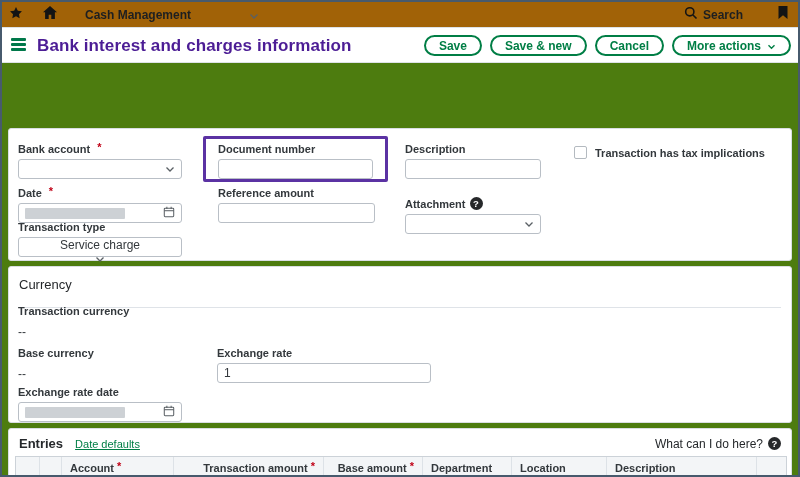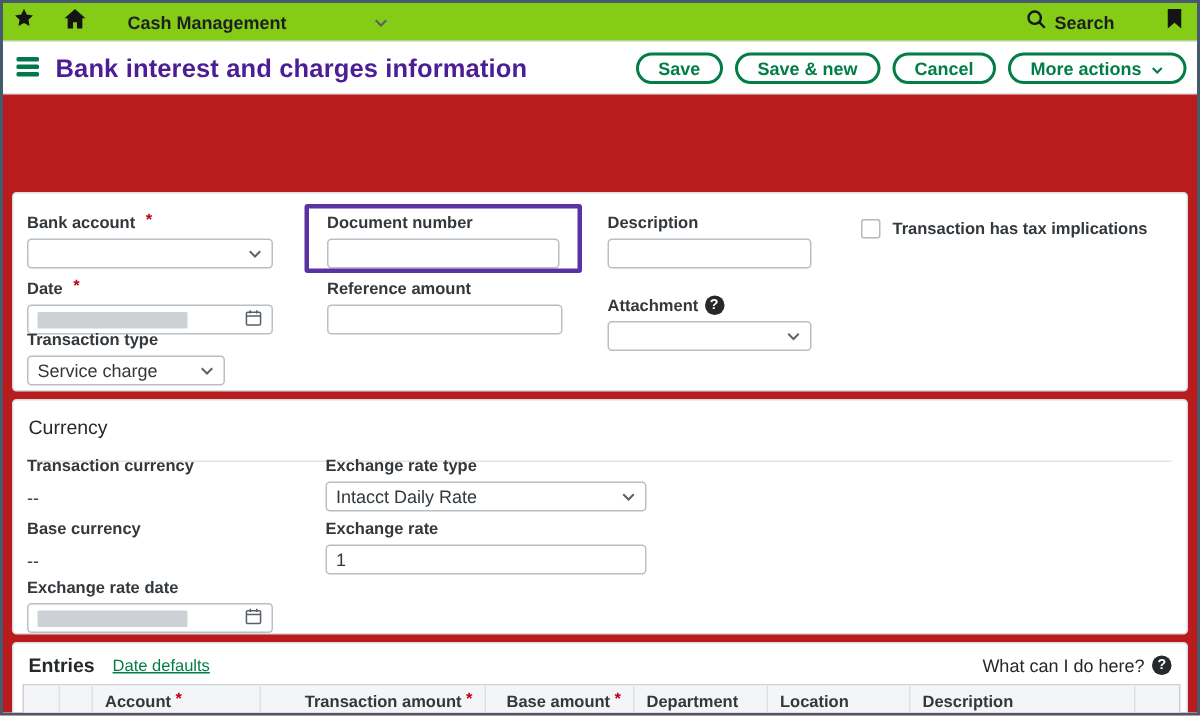--- a/index.html
+++ b/index.html
@@ -1,39 +1,39 @@
 <!DOCTYPE html>
 <html><head>
 <meta charset="utf-8">
 <style>
   * { box-sizing: border-box; margin: 0; padding: 0; }
   html,body { width:800px; height:477px; }
   body { font-family:"Liberation Sans", sans-serif; background:#fff; }
   .app { position:relative; width:800px; height:477px; border:2px solid #475a6d; background:#fff; overflow:hidden; }
 
   
-  .topbar { position:absolute; left:0; top:0; width:796px; height:26px; display:flex; align-items:center; border-bottom:1px solid #dde2e7; background:#84cc16;text-align:right; }
+  .topbar { position:absolute; left:0; top:0; width:796px; height:26px; display:flex; align-items:center; border-bottom:1px solid #dde2e7; background:#a16207;text-align:right; }
   .topbar .star { margin-left:7px; }
   .topbar .home { margin-left:19px; }
   .module { margin-left:27px; font-size:12px; font-weight:bold; color:#1d1f21; }
   .mod-chev { margin-left:58px; }
   .spacer { flex:1; }
   .searchbox { display:flex; align-items:center; gap:5px; font-size:12px; font-weight:bold; color:#1d1f21; }
   .bookmark { margin-left:34px; margin-right:9px; }
 
   
   .pagehead { position:absolute; left:0; top:27px; width:796px; height:34px; display:flex; align-items:center; border-bottom:1px solid #dde2e7; background:#fff; }
   .menu-ic { width:15px; margin-left:9px; }
   .menu-ic i { display:block; height:2.5px; background:#00784a; margin-bottom:2.5px; border-radius:1px; }
   .ptitle { margin-left:11px; font-size:17px; font-weight:bold; color:#4c1d95; letter-spacing:.1px; }
   .pill { display:inline-flex; align-items:center; gap:6px; border:2px solid #007e45; color:#007e45; background:#fff; border-radius:12px; font-size:12px; font-weight:bold; font-family:"Liberation Sans",sans-serif; padding:2px 13px; height:21px; margin-left:8px; cursor:pointer; }
   .pill:last-child { margin-right:7px; }
 
   
-  .main { position:absolute; left:0; top:61px; width:796px; height:412px; background:#b91c1c; }
+  .main { position:absolute; left:0; top:61px; width:796px; height:412px; background:#4d7c0f; }
   .panel { position:absolute; background:#fff; border:1px solid #d9dee3; border-radius:3px; }
   .p-form { left:6px; top:65px; width:784px; height:133px; }
   .p-curr { left:6px; top:203px; width:784px; height:157px; }
   .p-entries { left:6px; top:365px; width:784px; height:107px; }
 
   .fg { position:absolute; }
   .flabel { font-size:11px; font-weight:bold; color:#33383c; white-space:nowrap; display:flex; align-items:center; gap:4px; }
   .req { color:#c00016; font-size:11px; margin-left:3px; position:relative; top:-2px; }
   .tin, .selbox, .datebox { margin-top:4px; height:20px; border:1px solid #b9bfc6; border-radius:3px; background:#fff; font-size:12px; color:#33383c; padding:0 6px; display:flex; align-items:center; }
   input.tin { display:block; width:100%; font-family:"Liberation Sans",sans-serif; }
@@ -197,49 +197,40 @@
           <span class="icon"><svg width="10" height="7" viewBox="0 0 10 7">
                 <polyline points="1.5,1.5 5,5 8.5,1.5" fill="none" stroke="#5a6065" stroke-width="1.3"></polyline>
               </svg></span>
         </div>
       </div>
 
       <div class="fg" style="left:9px; top:92px; width:165px;">
         <div class="flabel">
             <span>Transaction type</span>
           </div>
-        <div class="selbox" style="width:132px;">
+        <div class="selbox" style="width:164px;flex-direction:column;">
           <span>Service charge</span>
           <span class="icon"><svg width="10" height="7" viewBox="0 0 10 7">
                 <polyline points="1.5,1.5 5,5 8.5,1.5" fill="none" stroke="#5a6065" stroke-width="1.3"></polyline>
               </svg></span>
         </div>
       </div>
 
     </div>
 
     <div class="callout"></div>
 
     <div class="panel p-curr">
       <div class="sechead">Currency</div>
 
       <div class="fg" style="left:9px; top:38px;">
         <div class="flabel">Transaction currency</div>
         <div class="fval">--</div>
       </div>
 
-      <div class="fg" style="left:208px; top:38px; width:216px;">
-        <div class="flabel">Exchange rate type</div>
-        <div class="selbox" style="width:214px;">
-          <span>Intacct Daily Rate</span>
-          <span class="icon"><svg width="10" height="7" viewBox="0 0 10 7">
-                <polyline points="1.5,1.5 5,5 8.5,1.5" fill="none" stroke="#5a6065" stroke-width="1.3"></polyline>
-              </svg></span>
-        </div>
-      </div>
 
       <div class="fg" style="left:9px; top:80px;">
         <div class="flabel">Base currency</div>
         <div class="fval">--</div>
       </div>
 
       <div class="fg" style="left:208px; top:80px; width:216px;">
         <div class="flabel">Exchange rate</div>
         <input class="tin" style="width: 214px;" value="1">
       </div>

